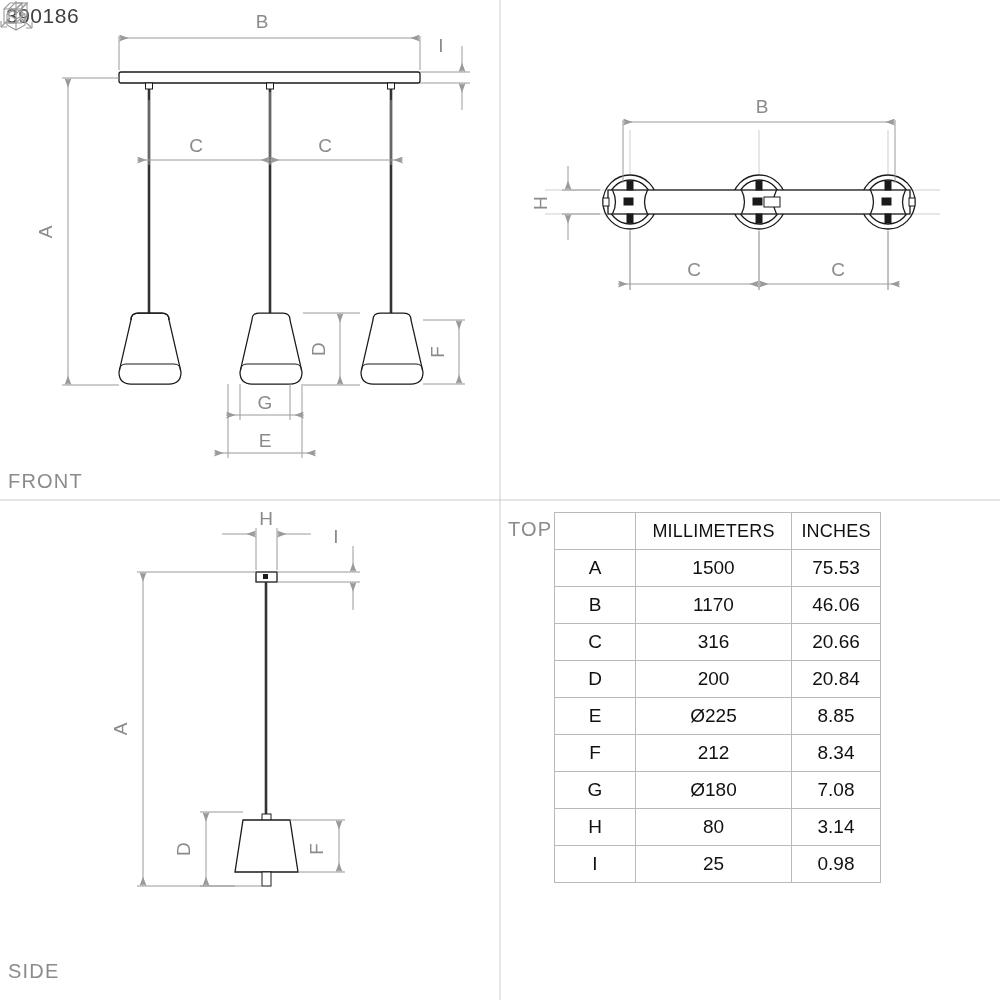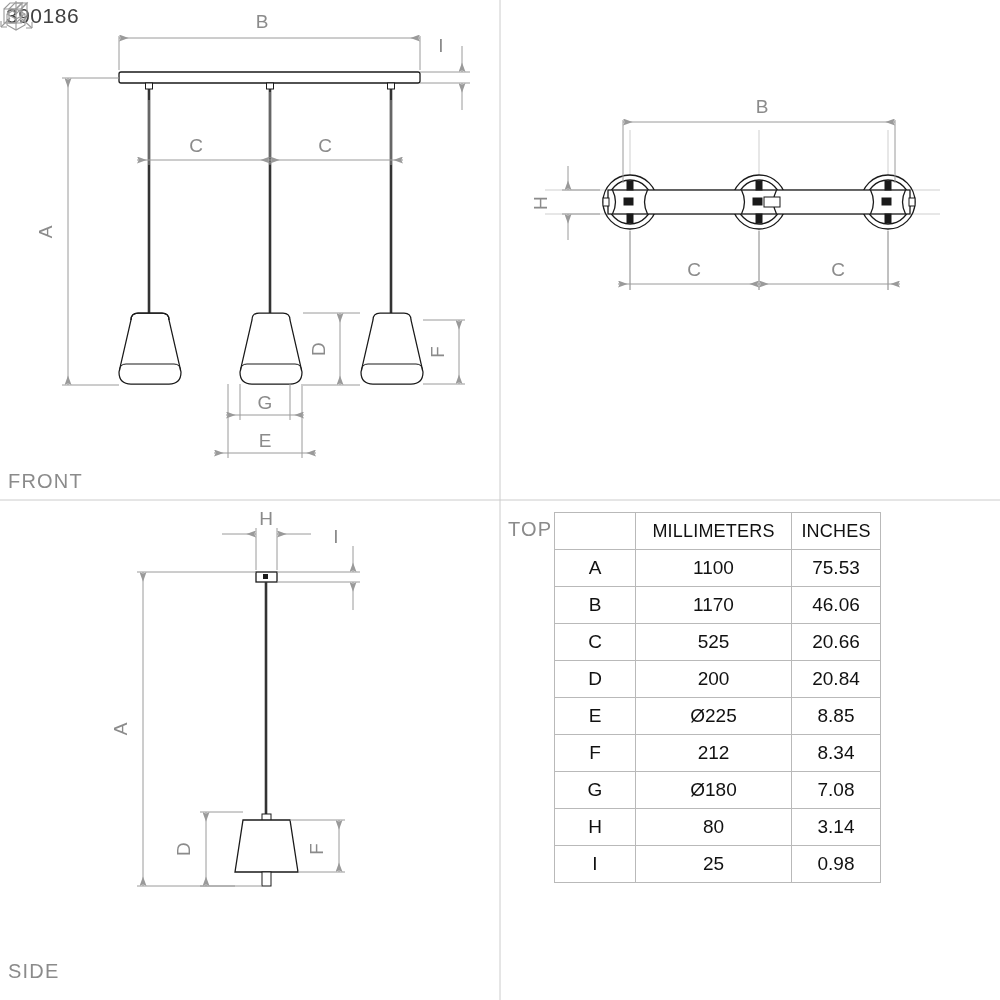--- a/index.html
+++ b/index.html
@@ -387,31 +387,31 @@
     <thead>
       <tr>
         <th class="c-key blank"></th>
         <th class="c-mm">MILLIMETERS</th>
         <th class="c-in">INCHES</th>
       </tr>
     </thead>
     <tbody>
       <tr>
         <td class="c-key">A</td>
-        <td class="c-mm">1100</td>
+        <td class="c-mm">1500</td>
         <td class="c-in">75.53</td>
       </tr>
       <tr>
         <td class="c-key">B</td>
         <td class="c-mm">1170</td>
         <td class="c-in">46.06</td>
       </tr>
       <tr>
         <td class="c-key">C</td>
-        <td class="c-mm">525</td>
+        <td class="c-mm">316</td>
         <td class="c-in">20.66</td>
       </tr>
       <tr>
         <td class="c-key">D</td>
         <td class="c-mm">200</td>
         <td class="c-in">20.84</td>
       </tr>
       <tr>
         <td class="c-key">E</td>
         <td class="c-mm">Ø225</td>

